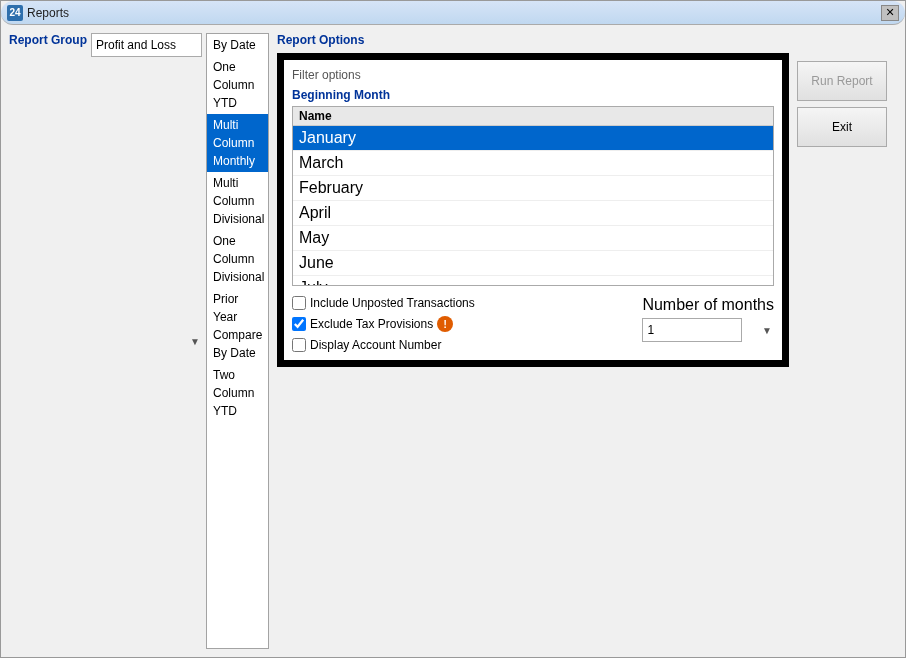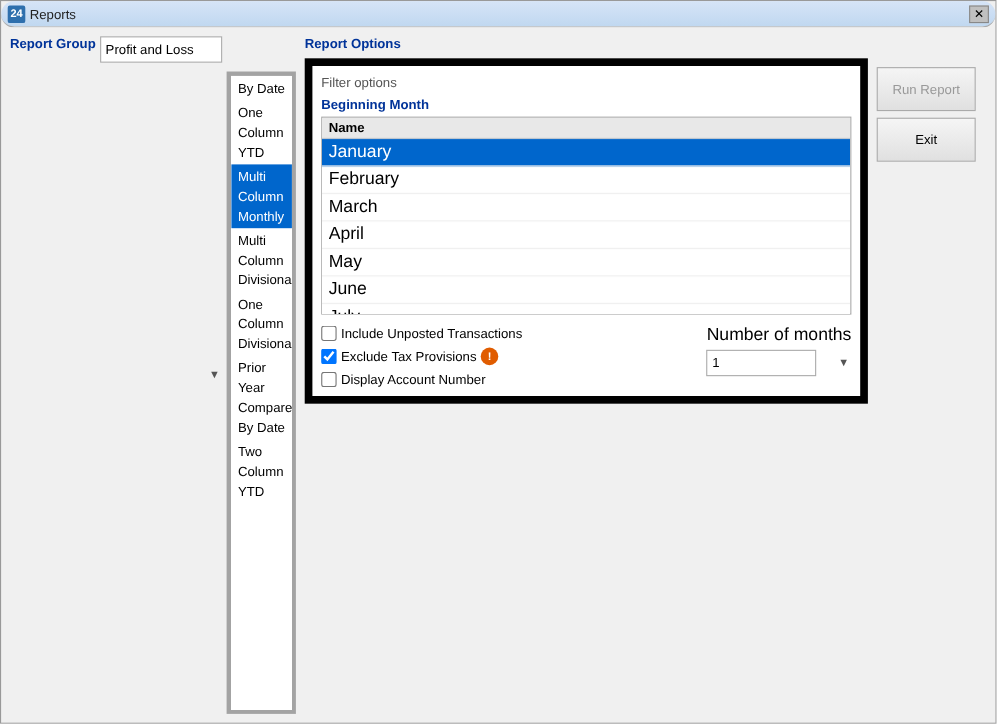--- a/index.html
+++ b/index.html
@@ -97,25 +97,24 @@
       position: absolute;
       right: 2px;
       top: 50%;
       transform: translateY(-50%);
       pointer-events: none;
       font-size: 10px;
       color: #555;
     }
     .list-box {
       flex: 1;
-      border: 4px solid #a3a3a3;
+      border: 1px solid #a3a3a3;
       background: white;
       overflow-y: auto;
       min-height: 200px;
-      margin-top: 32px;
     }
     .list-item {
       padding: 2px 6px;
       cursor: pointer;
       color: #000;
       font-size: 12px;
       line-height: 18px;
     }
     .list-item.selected {
       background: #0066cc;
@@ -290,22 +289,22 @@
 
     <div class="middle-panel">
       <div class="section-label">Report Options</div>
       <div class="filter-box">
         <div class="filter-title">Filter options</div>
         <div class="beginning-month-label">Beginning Month</div>
         <div class="month-list-container">
           <div class="month-list-header">Name</div>
           <div id="month-list">
               <div class="month-item selected">January</div>
+              <div class="month-item">March</div>
               <div class="month-item">February</div>
-              <div class="month-item">March</div>
               <div class="month-item">April</div>
               <div class="month-item">May</div>
               <div class="month-item">June</div>
               <div class="month-item">July</div>
             </div>
         </div>
         <div class="options-row">
           <div class="checkboxes-col">
             <div class="checkbox-row">
               <input type="checkbox" id="include-unposted" style="">

